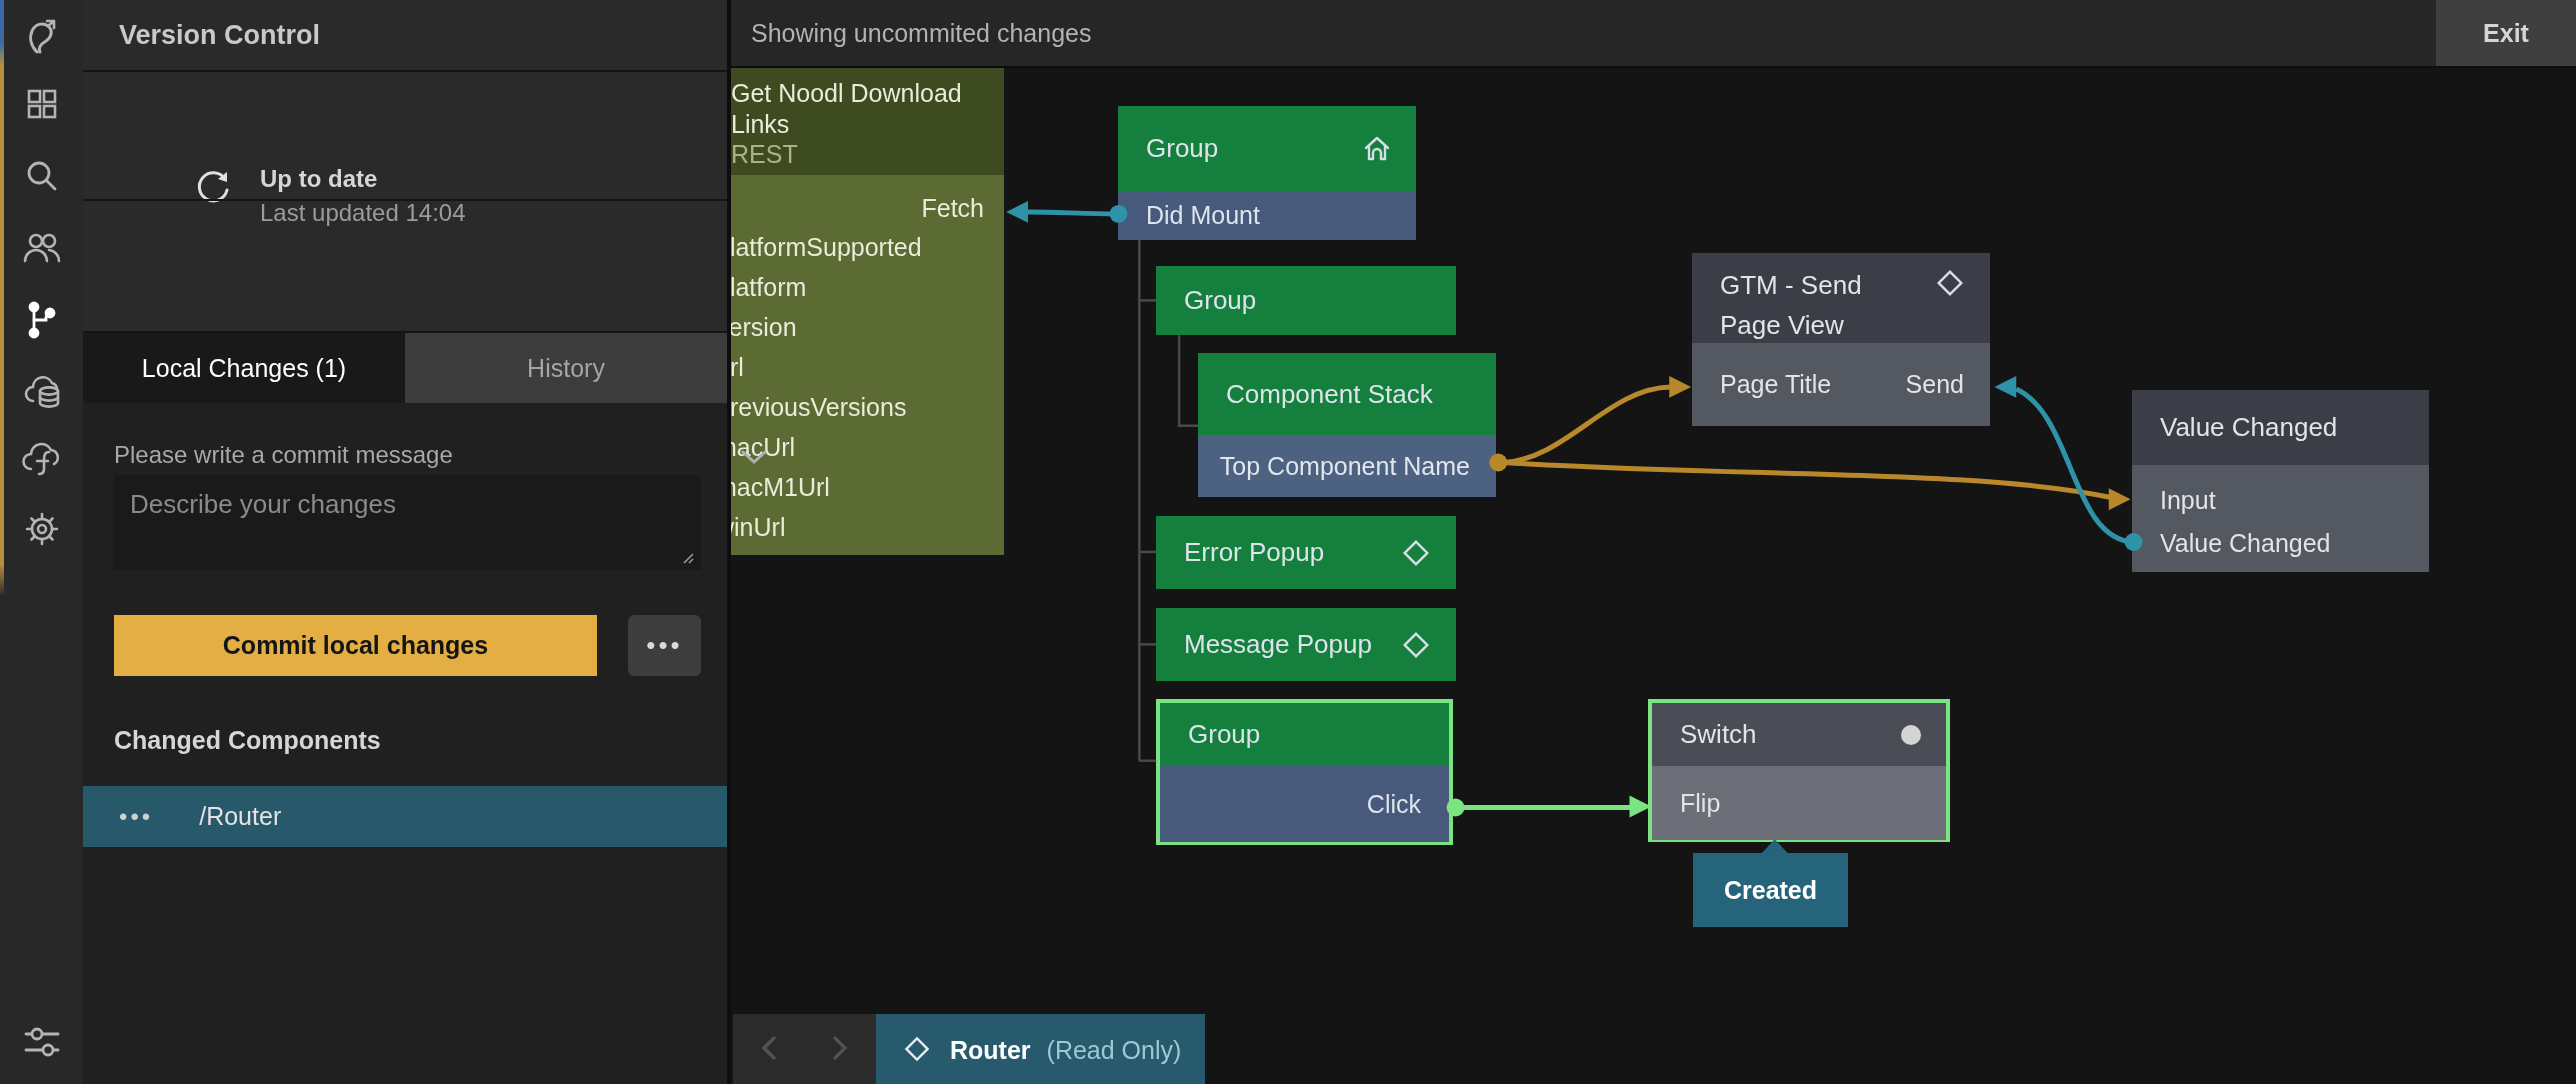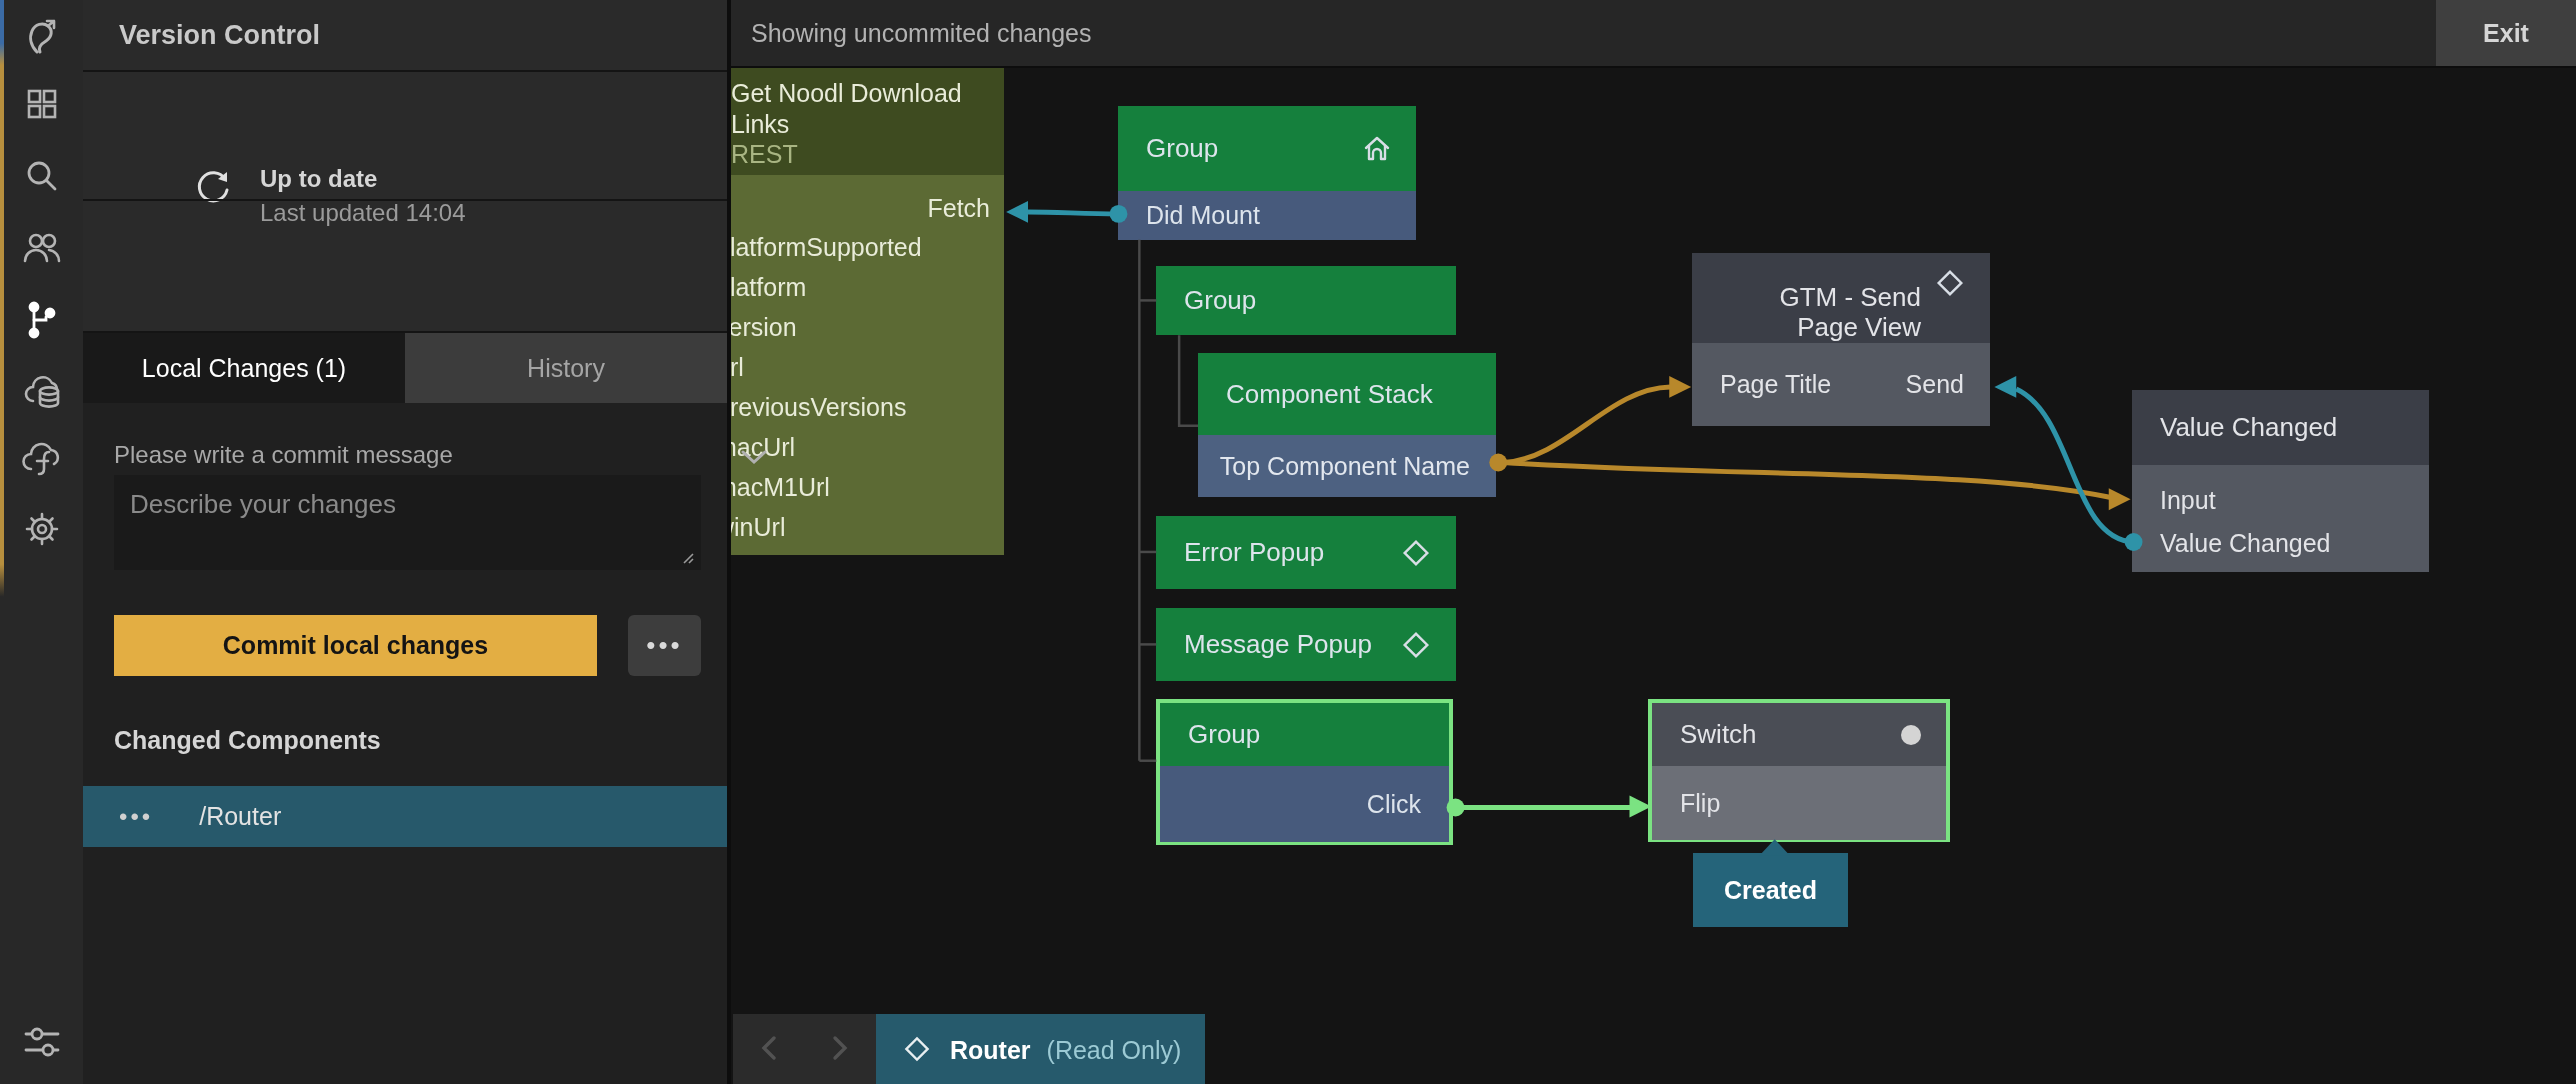--- a/index.html
+++ b/index.html
@@ -96,21 +96,21 @@
 <body>
 
 <div class="node olive" style="left:696px;top:66px;width:308px;height:489px;">
   <div class="hdr" style="height:109px;align-items:flex-start;">
     <div style="padding:12px 10px 0 35px;">
       <div class="t" style="padding:0;font-size:25px;line-height:31px;max-width:263px;">Get Noodl Download Links</div>
       <div style="font-size:25px;color:#a9b583;">REST</div>
     </div>
   </div>
   <div class="bdy" style="height:380px;padding-top:14px;">
-    <div class="prow" style="height:38px;justify-content:flex-end;padding-right:14px;text-align:center;">
+    <div class="prow" style="height:38px;justify-content:flex-end;padding-right:20px;text-align:center;">
         <span>Fetch</span>
       </div>
     <div class="prow" style="height:40px;padding-left:20px;">
         <span>platformSupported</span>
       </div>
     <div class="prow" style="height:40px;padding-left:20px;">
         <span>platform</span>
       </div>
     <div class="prow" style="height:40px;padding-left:20px;">
         <span>version</span>
@@ -207,21 +207,21 @@
     <span>Flip</span>
   </div>
 </div>
 
 <div id="n-created" class="abs" style="left:1693px;top:853px;width:155px;height:74px;">
   <span>Created</span>
 </div>
 
 <div class="node gray" style="left:1692px;top:253px;width:298px;height:173px;">
   <div class="hdr" style="height:90px;align-items:flex-start;">
-    <span class="t" style="line-height:30px;padding-top:29px;max-width:229px;text-align:right;">GTM - Send Page View</span>
+    <span class="t" style="line-height:40px;padding-top:12px;max-width:229px;">GTM - Send Page View</span>
     <span class="ico" style="padding-top:14px;">
       <svg width="32" height="32" viewBox="0 0 32 32" fill="none" stroke="#d8dee6" stroke-width="2.4">
           <rect x="8" y="8" width="16" height="16" transform="rotate(45 16 16)"></rect>
         </svg>
     </span>
   </div>
   <div class="bdy prow" style="height:83px;justify-content:space-between;padding:0 26px 0 28px;">
     <span>Page Title</span>
     <span>Send</span>
   </div>

